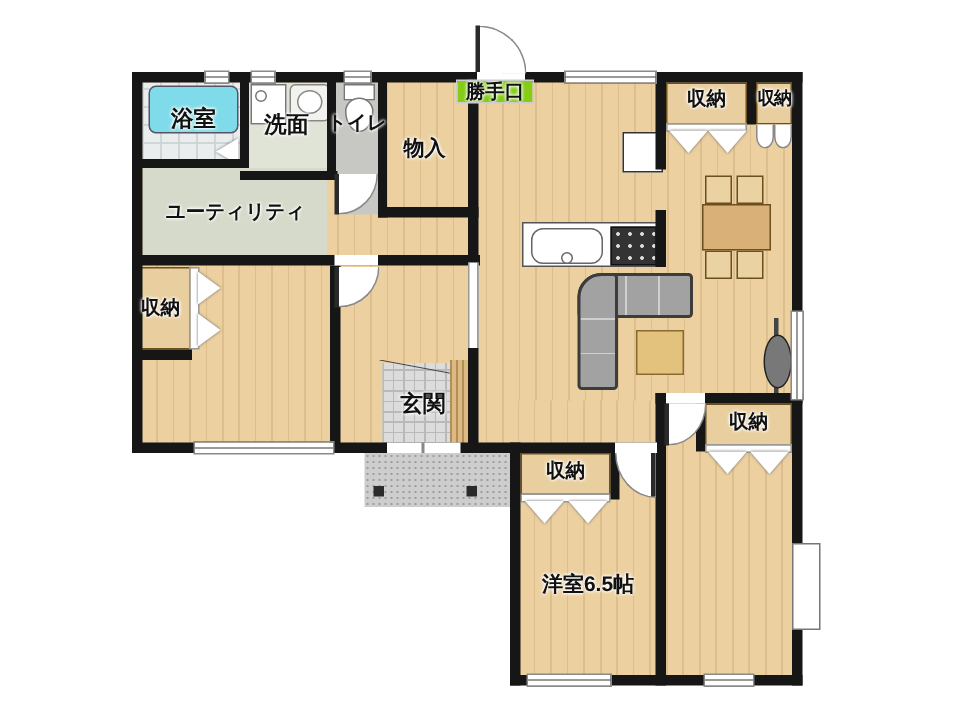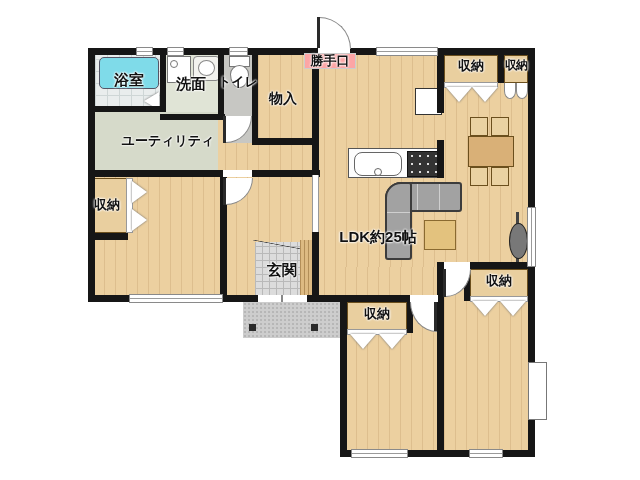--- a/index.html
+++ b/index.html
@@ -165,24 +165,24 @@
   <div class="abs arc" style="left:410px;top:302px;width:26px;height:29px;border-left:1px solid #888;border-bottom:1px solid #888;border-radius:0 0 0 100%;"></div>
   <div class="abs panel" style="left:434px;top:302px;width:3px;height:29px;"></div>
 
   <div class="abs gap" style="left:444px;top:262px;width:26px;height:7px;"></div>
   <div class="abs arc" style="left:446px;top:269px;width:24px;height:27px;border-right:1px solid #888;border-bottom:1px solid #888;border-radius:0 0 100% 0;"></div>
   <div class="abs panel" style="left:443px;top:269px;width:3px;height:28px;"></div>
 
   <div class="abs lbl" style="left:100px;top:72px;width:58px;font-size:15px;">浴室</div>
   <div class="abs lbl" style="left:165px;top:76px;width:52px;font-size:15px;">洗面</div>
   <div class="abs lbl" style="left:216px;top:75px;width:44px;font-size:13px;">トイレ</div>
-  <div class="abs lbl" style="left:104px;top:134px;width:106px;font-size:13px;margin-left:11px;">ユーティリティ</div>
+  <div class="abs lbl" style="left:104px;top:134px;width:106px;font-size:13px;">ユーティリティ</div>
   <div class="abs lbl" style="left:257px;top:91px;width:52px;font-size:14px;">物入</div>
-  <div class="abs lbl" style="left:305px;top:54px;width:50px;font-size:13px;background:#fca5a5;outline:1px solid #ccc;">勝手口</div>
+  <div class="abs lbl" style="left:305px;top:54px;width:50px;font-size:13px;background:#84cc16;outline:1px solid #ccc;">勝手口</div>
   <div class="abs lbl" style="left:84px;top:198px;width:46px;font-size:13px;">収納</div>
   <div class="abs lbl" style="left:258px;top:262px;width:48px;font-size:15px;">玄関</div>
-  <div class="abs lbl" style="left:330px;top:229px;width:96px;font-size:15px;">LDK約25帖</div>
   <div class="abs lbl" style="left:449px;top:59px;width:44px;font-size:13px;">収納</div>
   <div class="abs lbl" style="left:503px;top:59px;width:26px;font-size:12px;letter-spacing:-1px;">収納</div>
   <div class="abs lbl" style="left:477px;top:274px;width:44px;font-size:13px;">収納</div>
   <div class="abs lbl" style="left:355px;top:307px;width:44px;font-size:13px;">収納</div>
+  <div class="abs lbl" style="left:346px;top:382px;width:92px;font-size:14px;">洋室6.5帖</div>
 
 </div>
 
 </body></html>

